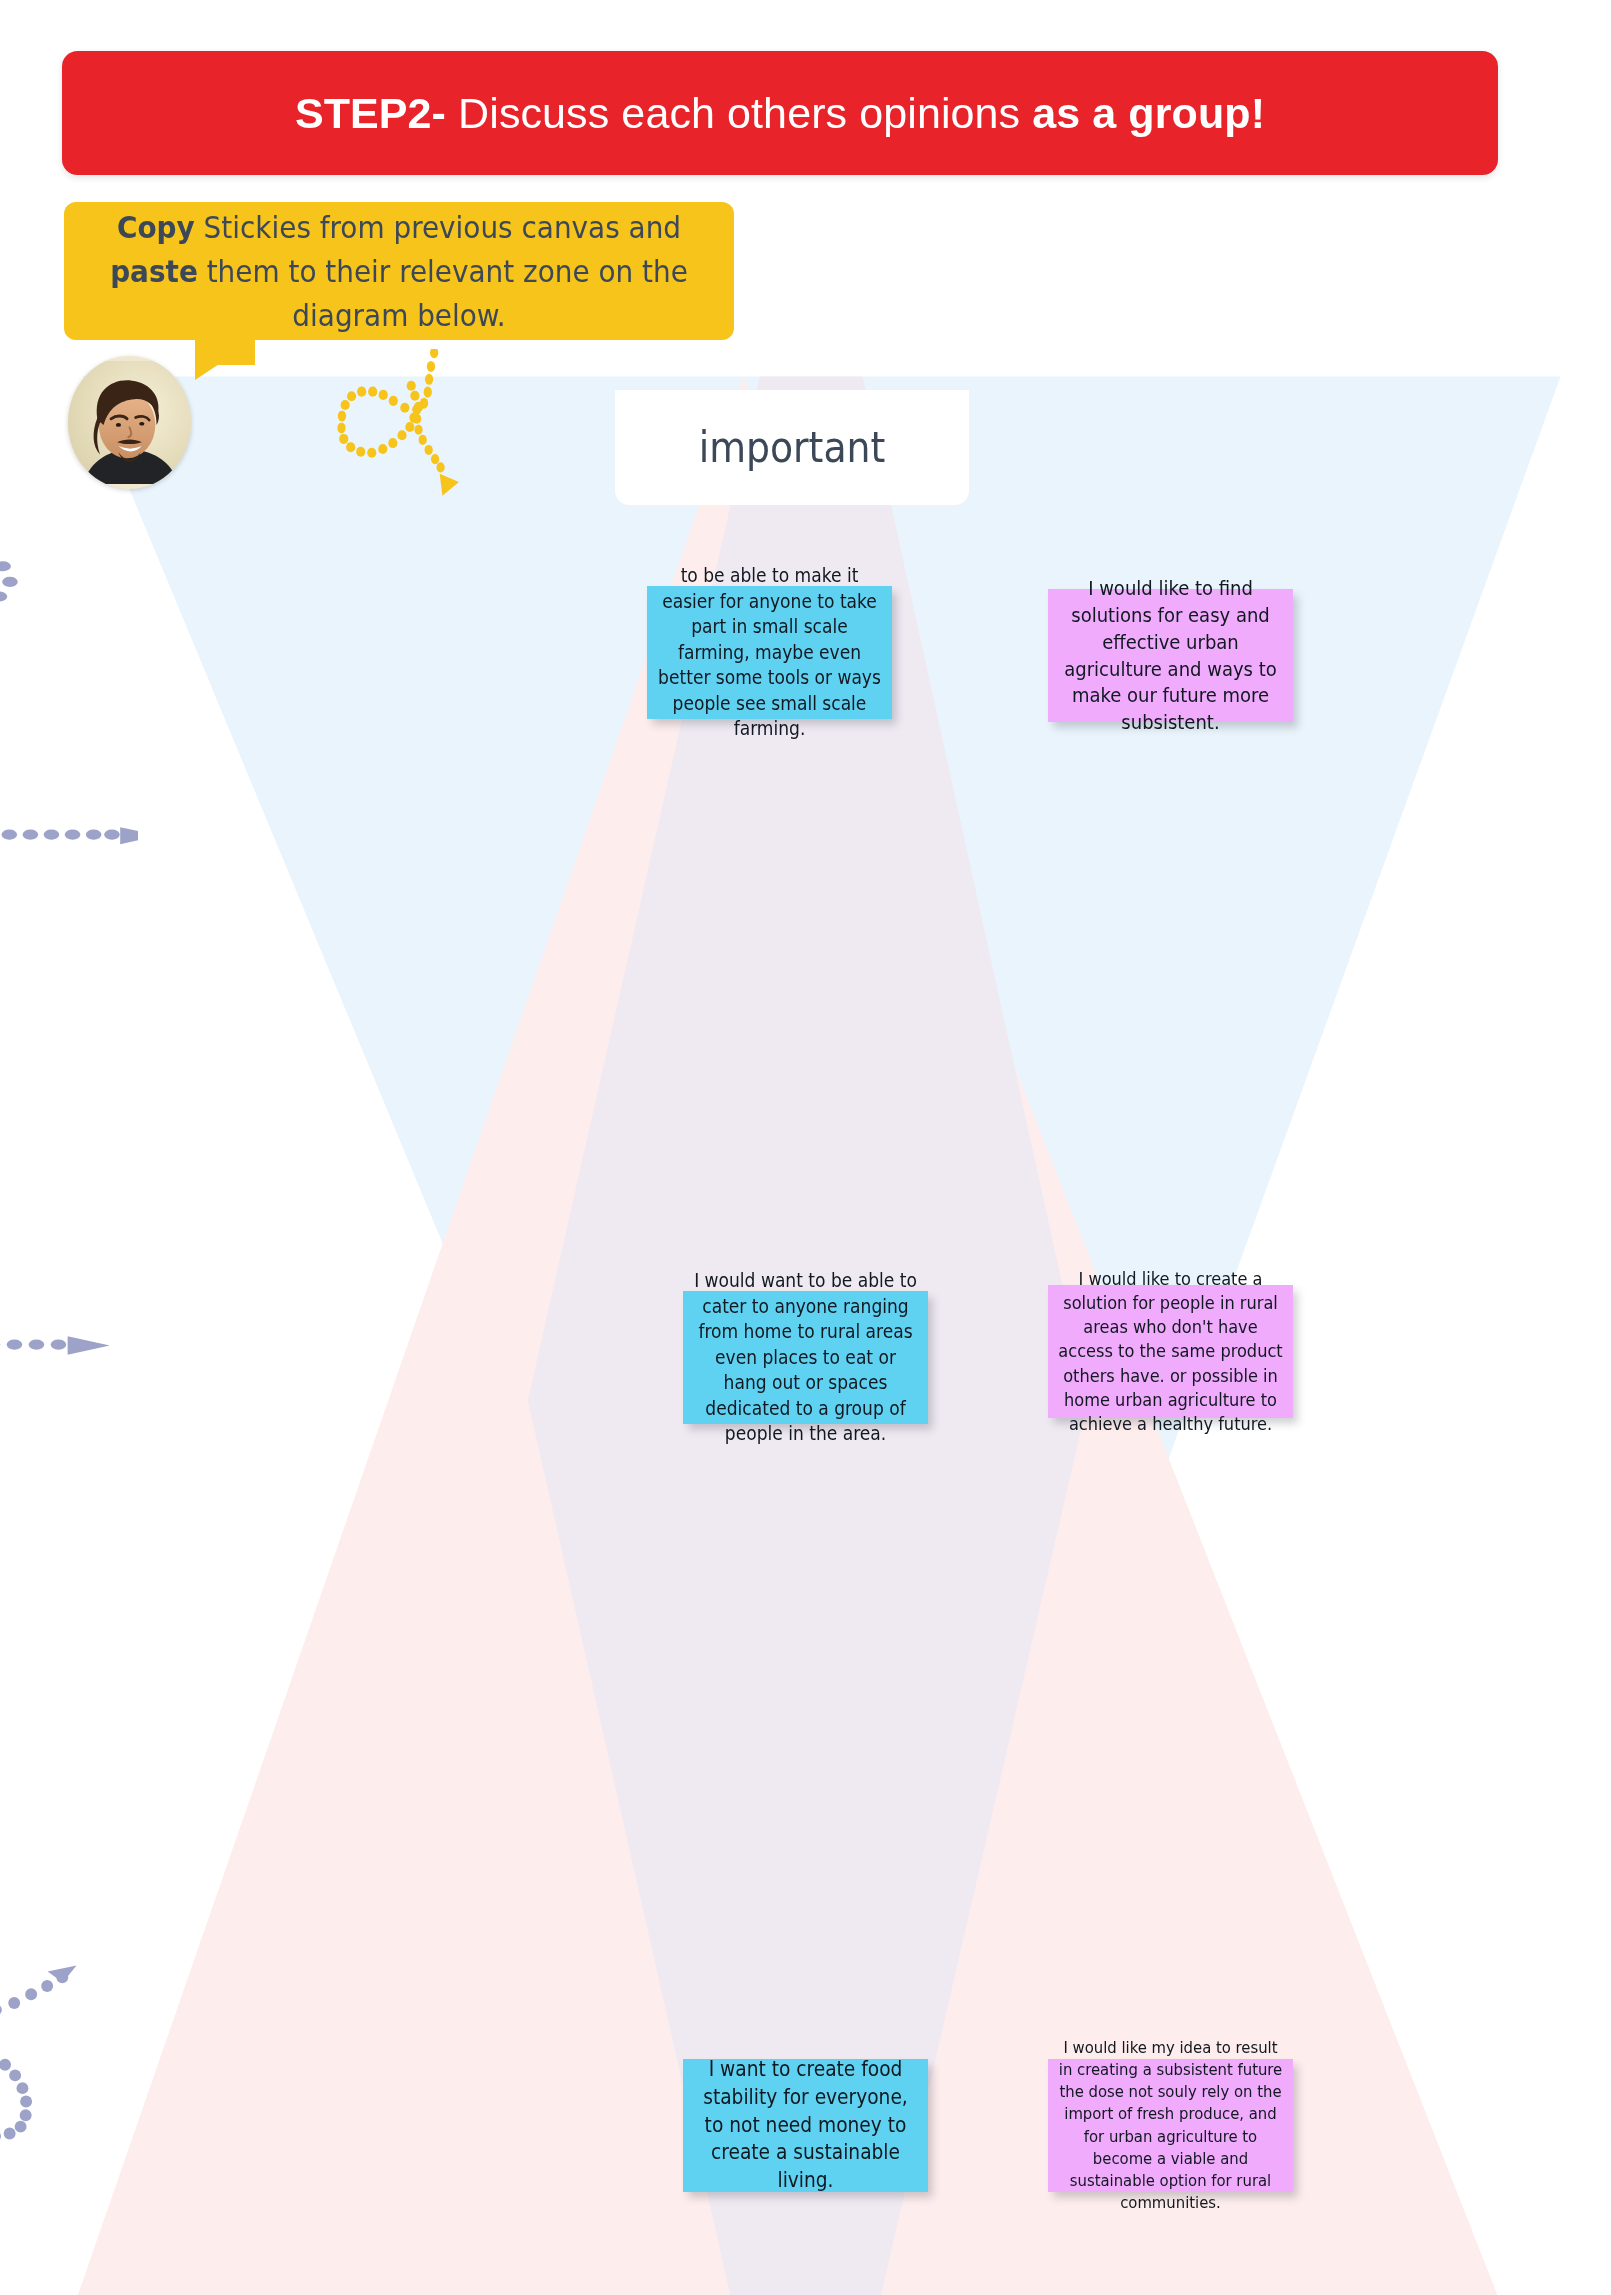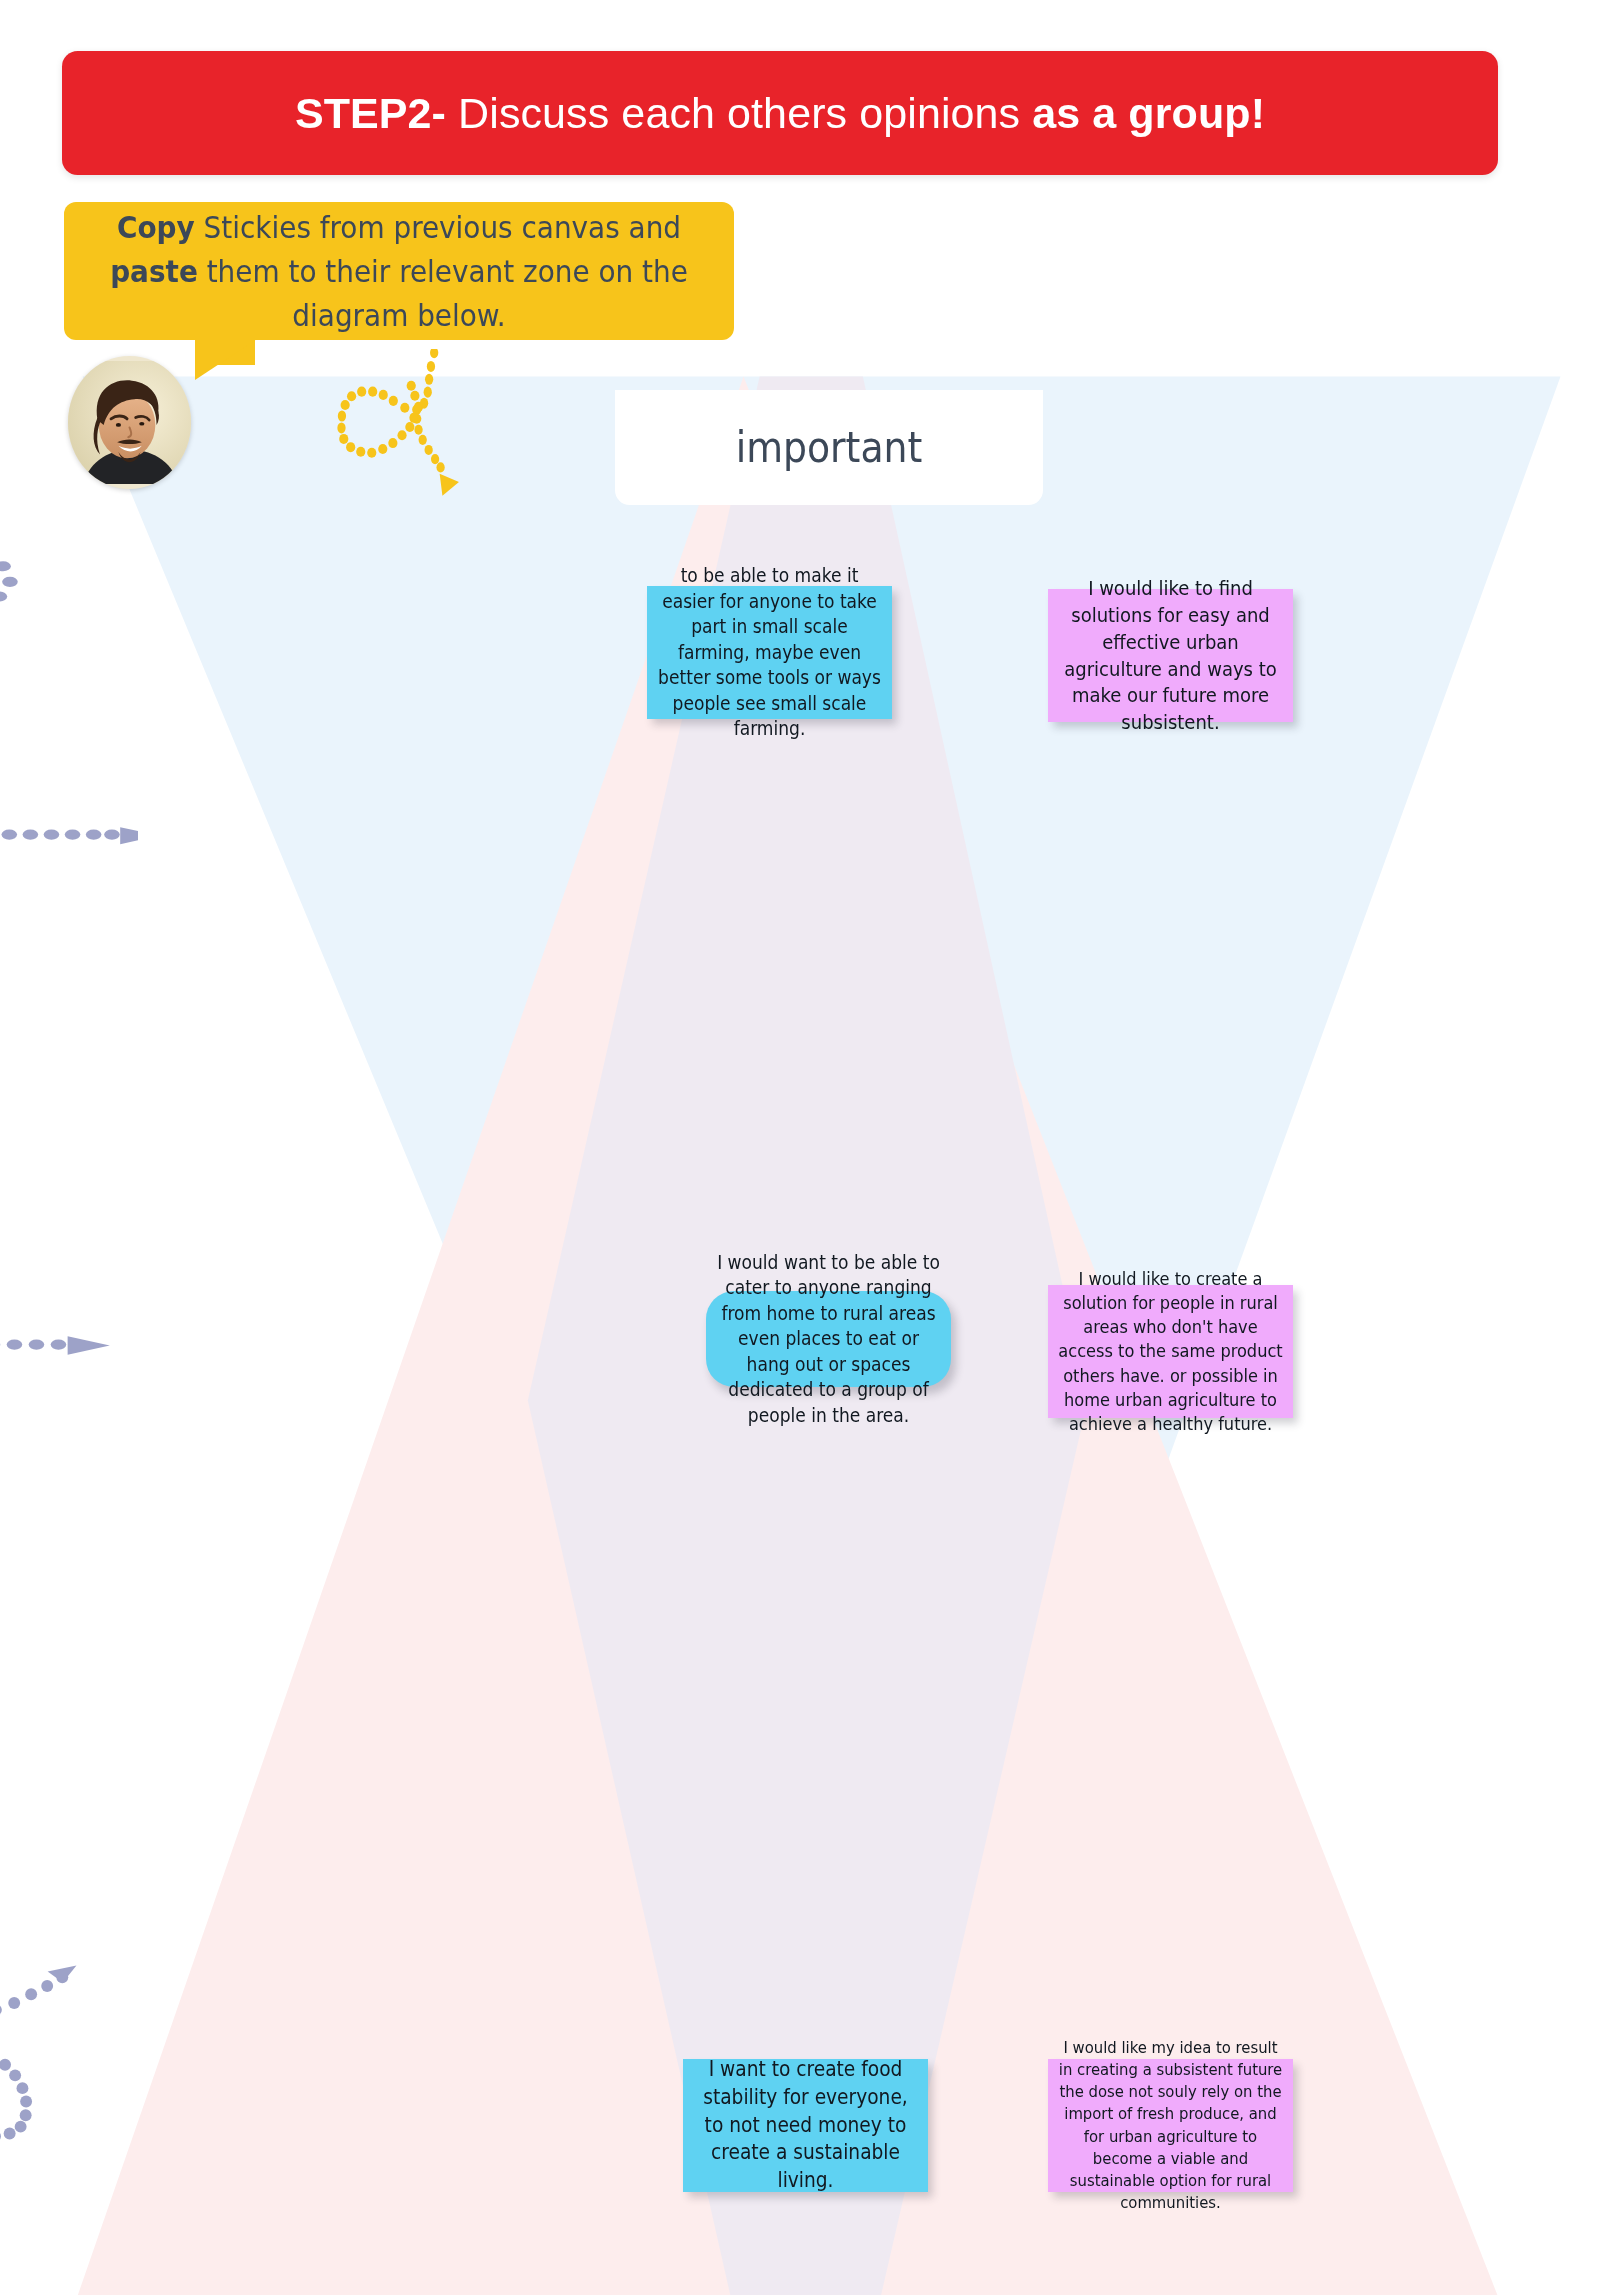--- a/index.html
+++ b/index.html
@@ -72,21 +72,21 @@
   
   .zone-label{
     position:absolute; background:#ffffff; border-radius:14.7px;
     display:flex; align-items:center; justify-content:center;
     z-index:30;
   }
   .zone-label span{
     color:#3C4858; font-size:42px;
     font-family:"Liberation Sans Narrow","DejaVu Sans Condensed","Liberation Sans",sans-serif;
   }
-  #label-important{ left:615px; top:390px; width:428px; height:115px; border-top-left-radius:0; border-top-right-radius:0; }
+  #label-important{ left:615px; top:390px; width:354px; height:115px; border-top-left-radius:0; border-top-right-radius:0; }
 
   
   .sticky{
     position:absolute; z-index:35;
     display:flex; align-items:center; justify-content:center;
     padding:8.3px 9.2px;
     box-shadow:4.6px 6.4px 8.3px rgba(40,40,60,.22);
     color:#111820;
     text-align:center;
     font-family:"Liberation Sans Narrow","DejaVu Sans Condensed","Liberation Sans",sans-serif;
@@ -178,21 +178,21 @@
   </div>
 
   <div class="sticky blue" style="left:647px; top:586px; width:245px; height:133px; font-size:19px;">
     <div>to be able to make it easier for anyone to take part in small scale farming, maybe even better some tools or ways people see small scale farming.</div>
   </div>
 
   <div class="sticky yellow" style="left:1048px; top:589px; width:245px; height:133px; font-size:20px;">
     <div>I would like to find solutions for easy and effective urban agriculture and ways to make our future more subsistent.</div>
   </div>
 
-  <div class="sticky blue" style="left:706px; top:1291px; width:245px; height:96px; font-size:19px;border-radius:28px;">
+  <div class="sticky blue" style="left:683px; top:1291px; width:245px; height:133px; font-size:19px;">
     <div>I would want to be able to cater to anyone ranging from home to rural areas even places to eat or hang out or spaces dedicated to a group of people in the area.</div>
   </div>
 
   <div class="sticky yellow" style="left:1048px; top:1285px; width:245px; height:133px; font-size:18px;">
     <div>I would like to create a solution for people in rural areas who don't have access to the same product others have. or possible in home urban agriculture to achieve a healthy future.</div>
   </div>
 
   <div class="sticky blue" style="left:683px; top:2059px; width:245px; height:133px; font-size:20.7px;">
     <div>I want to create food stability for everyone, to not need money to create a sustainable living.</div>
   </div>

